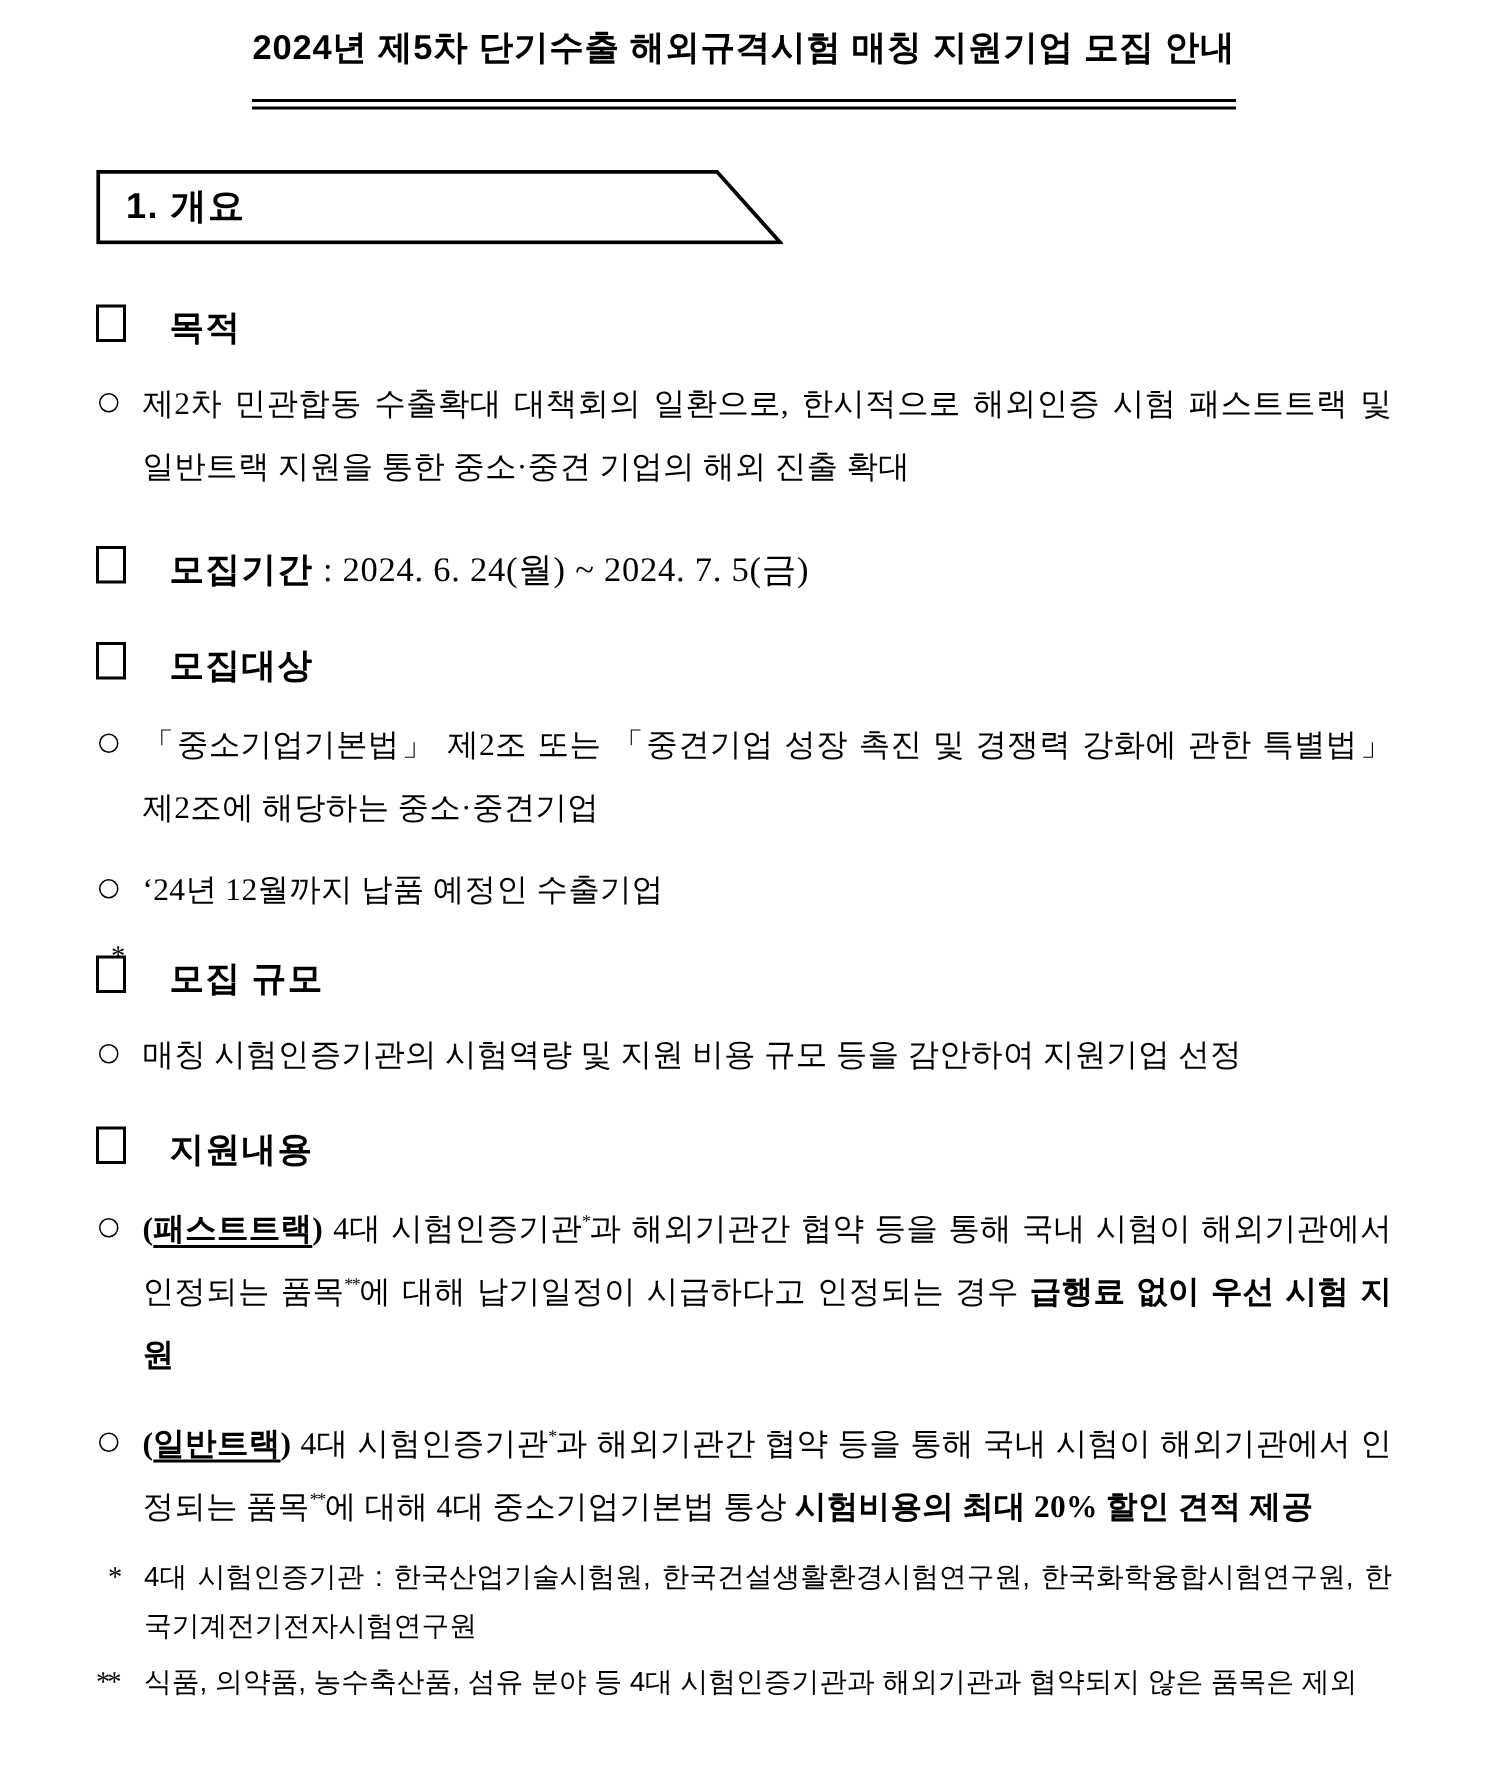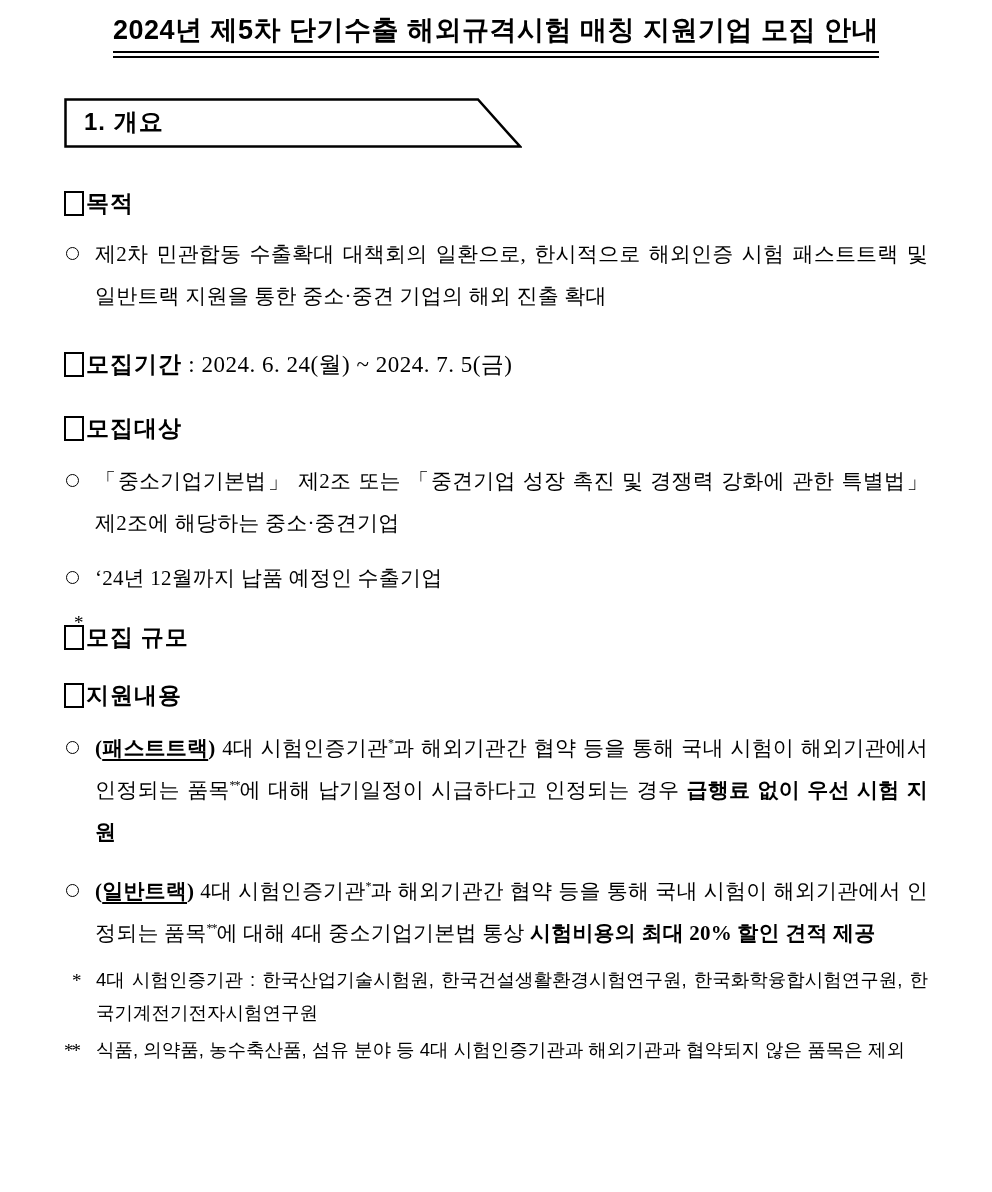--- a/index.html
+++ b/index.html
@@ -23,24 +23,24 @@
 
   
   .title-wrap {
     text-align: center;
     margin: 0;
   }
   .title-text {
     display: inline-block;
     font-family: "Liberation Sans", sans-serif;
     font-weight: 800;
-    font-size: 27px;
+    font-size: 23px;
     letter-spacing: 0.5px;
     border-bottom: 7px double #000;
-    padding-bottom: 3px;
+    padding-bottom: 19px;
     white-space: nowrap;
   }
 
   
   .section-banner {
     position: relative;
     margin-top: 40px;
     width: 458px;
     height: 50px;
     text-align: right;
@@ -53,22 +53,22 @@
     transform: translateY(-52%);
     font-family: "Liberation Sans", sans-serif;
     font-weight: 800;
     font-size: 24px;
     letter-spacing: 1px;
   }
 
   
   .h-item {
     display: flex;
-    align-items: center;
-    gap: 2px;
+    align-items: flex-start;
+    gap: 29px;
     font-weight: bold;
     font-size: 23px;
     letter-spacing: 1px;
   }
   .sq-bullet {
     display: inline-block;
     width: 16px;
     height: 21px;
     border: 2px solid #000;
     flex: 0 0 auto;
@@ -180,20 +180,24 @@
     <span>‘24년 12월까지 납품 예정인 수출기업</span>
   </div>
   <div class="fn fn-single mt-fn">
     <span class="fn-marker">*</span>
   </div>
 
   <div class="h-item mt-h4">
     <span class="sq-bullet"></span>
     <span>모집 규모</span>
   </div>
+  <div class="o-item mt-p">
+    <span class="o-bullet"></span>
+    <span>매칭 시험인증기관의 시험역량 및 지원 비용 규모 등을 감안하여 지원기업 선정</span>
+  </div>
 
   <div class="h-item mt-h5">
     <span class="sq-bullet"></span>
     <span>지원내용</span>
   </div>
 
   <div class="o-item mt-t1">
     <span class="o-bullet"></span>
     <span class="b">(</span><span class="track-label">패스트트랙</span><span class="b">)</span><span> 4대 시험인증기관</span><sup class="fn-sup">*</sup><span>과 해외기관간 협약 등을 통해 국내 시험이 해외기관에서 인정되는 품목</span><sup class="fn-sup">**</sup><span>에 대해 납기일정이 시급하다고 인정되는 경우 </span><span class="b">급행료 없이 우선 시험 지원</span>
   </div>

